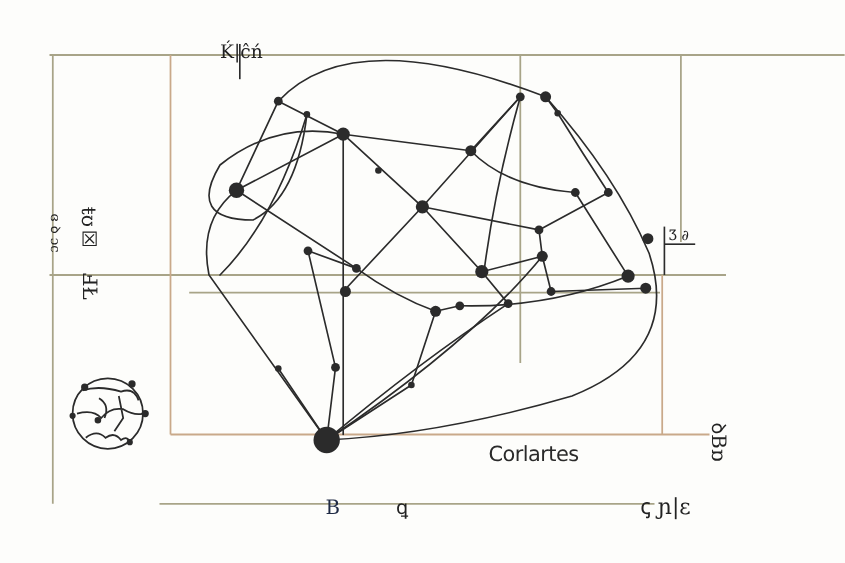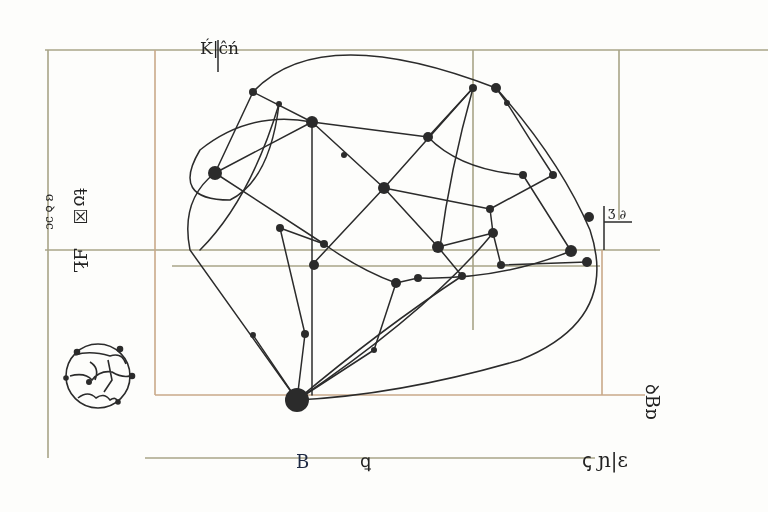--- a/index.html
+++ b/index.html
@@ -112,20 +112,21 @@
     </g>
 
     <g stroke="#2b2b2b" stroke-width="1.5">
       <line x1="218" y1="40" x2="218" y2="72"></line>
       <line x1="604" y1="206" x2="604" y2="250"></line>
       <line x1="604" y1="222" x2="632" y2="222"></line>
     </g>
   </svg>
 
   <div class="lbl" style="left:200px; top:38px; font-size:17px;">Ḱ|ĉń</div>
+  <div class="cap" style="left:444px; top:402px;">Corlartes</div>
   <div class="lbl vert" style="left:70px; top:188px; font-size:18px;">ŧʊ☒</div>
   <div class="lbl vert" style="left:70px; top:248px; font-size:18px;">ℲŁ</div>
   <div class="lbl vert" style="left:42px; top:194px; font-size:12px;">ɞ ꝺ ɔc</div>
   <div class="lbl" style="left:608px; top:208px; font-size:13px; line-height:14px; width:14px;">Ʒ ∂</div>
   <div class="lbl vert" style="left:640px; top:384px; font-size:18px;">ꝺBɒ</div>
   <div class="lbl" style="left:296px; top:451px; font-size:18px; color:#1f2a44;">B</div>
   <div class="lbl" style="left:360px; top:448px; font-size:18px;">ꝗ</div>
   <div class="lbl" style="left:582px; top:446px; font-size:20px;">ꞔ ɲ|ɛ</div>
 </div>
 

